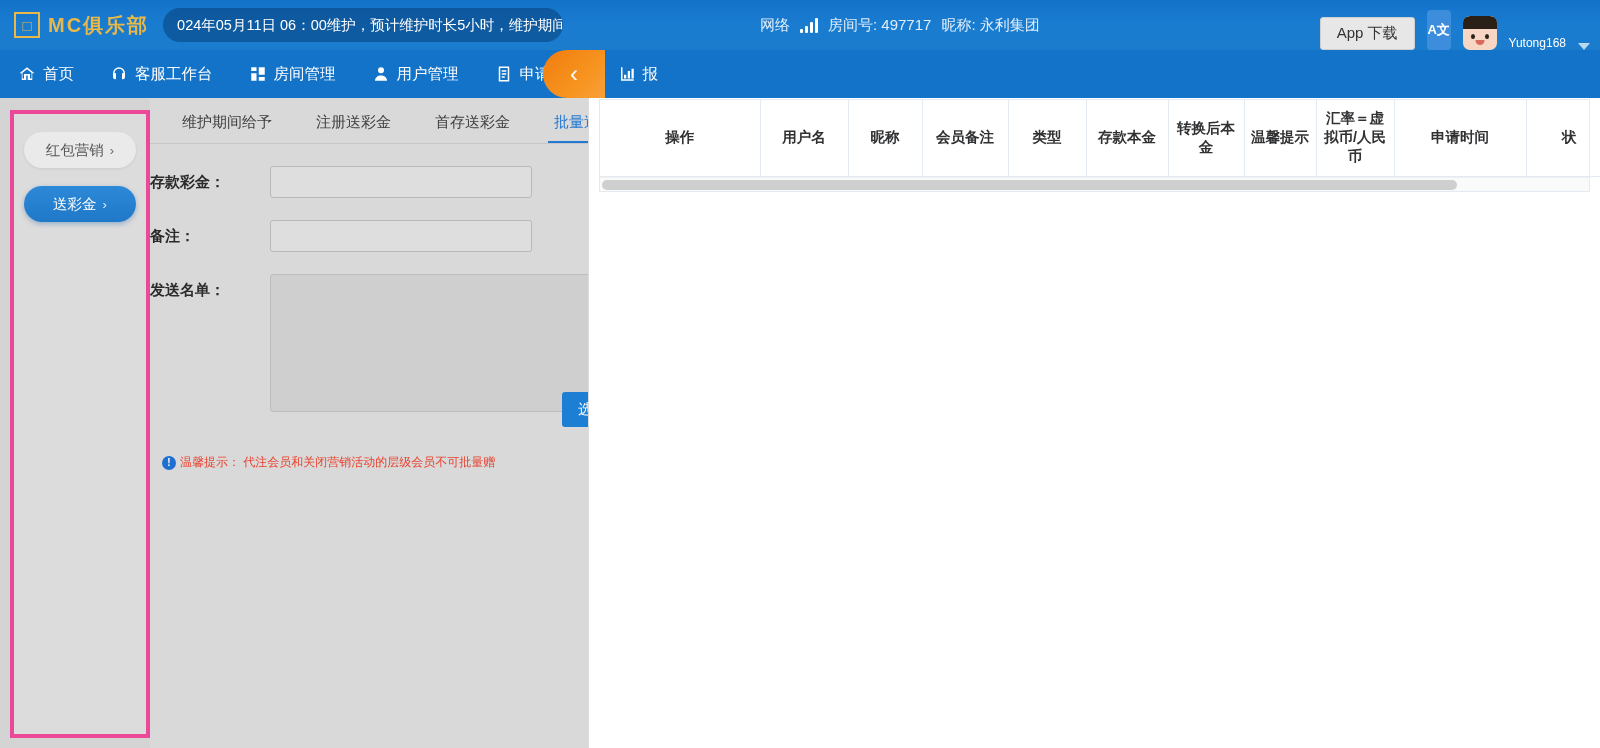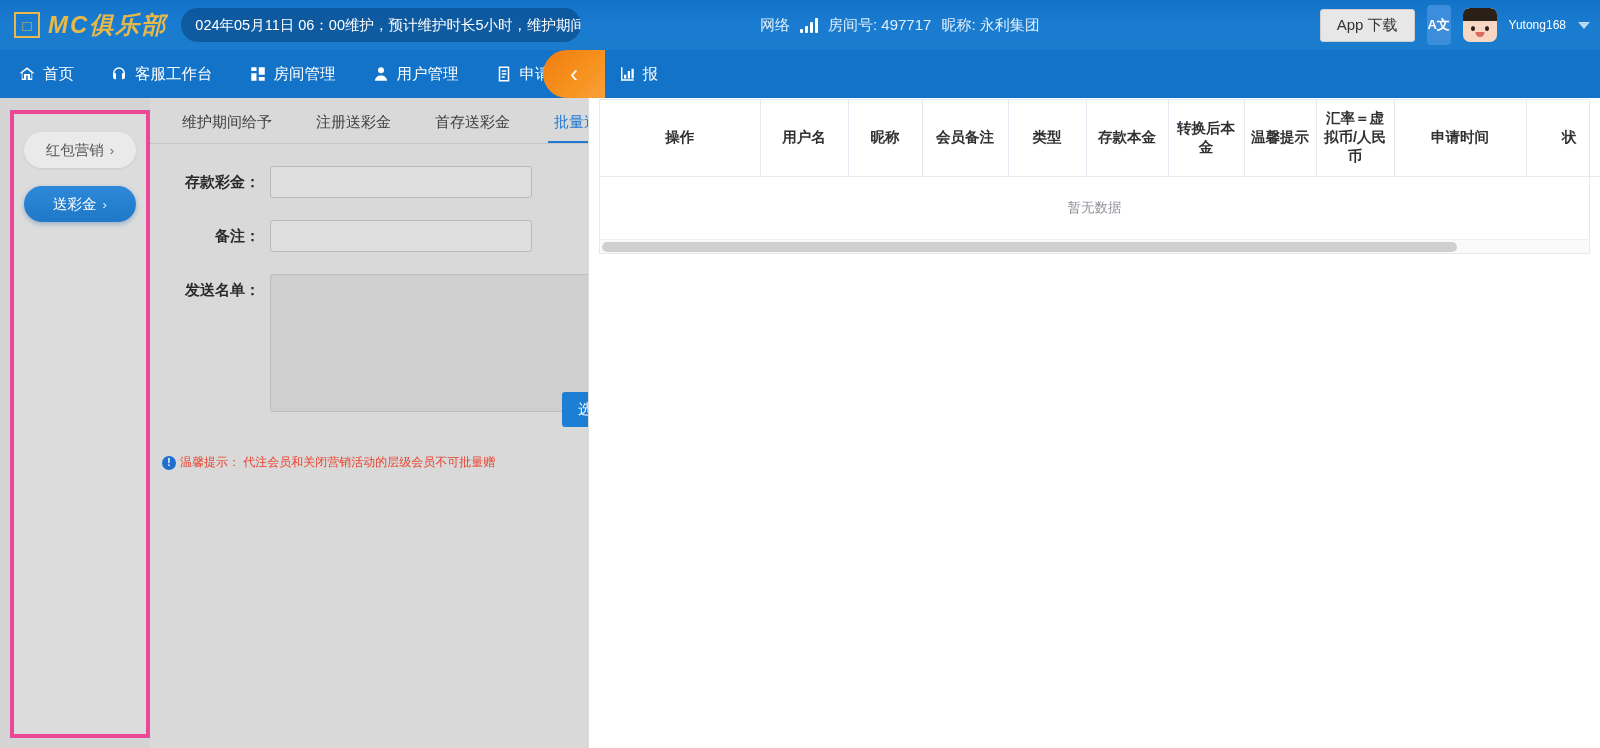--- a/index.html
+++ b/index.html
@@ -49,21 +49,21 @@
     display: flex; align-items: center;
     overflow: hidden;
   }
   .brand { display:flex; align-items:center; margin-left: 14px; flex: 0 0 auto; }
   .brand-logo {
     width: 26px; height: 26px; border: 2px solid #e8b949;
     display:flex; align-items:center; justify-content:center;
     margin-right: 8px;
   }
   .brand-logo span { color: #e8b949; font-size: 15px; font-weight: bold; line-height: 1; }
-  .brand-name { color: #e8b949; font-size: 24px; font-weight: bold; letter-spacing: 2px; white-space: nowrap; font-style: italic; }
+  .brand-name { color: #e8b949; font-size: 20px; font-weight: bold; letter-spacing: 2px; white-space: nowrap; }
 
   .notice {
     margin-left: 14px;
     height: 34px; border-radius: 17px;
     background: rgba(3,52,104,.45);
     display: flex; align-items: center;
     padding: 0 14px;
     max-width: 400px; overflow: hidden;
   }
   .notice-text { color: #fff; font-size: 14.5px; white-space: nowrap; }
@@ -73,21 +73,21 @@
     display: flex; align-items: center; gap: 10px;
     color: #dfeefb; font-size: 15px; white-space: nowrap;
   }
   .signal { display: inline-flex; align-items: flex-end; gap: 2px; height: 16px; }
   .signal i { display:block; width: 3px; background: #fff; border-radius: 1px; }
   .signal i:nth-child(1){height:4px;} .signal i:nth-child(2){height:7px;}
   .signal i:nth-child(3){height:11px;} .signal i:nth-child(4){height:15px;}
 
   .topbar-right {
     position: absolute; right: 10px; top: 0; height: 50px;
-    display:flex; align-items:center; gap: 12px;
+    display:flex; align-items:flex-end; gap: 12px;
   }
   .app-dl {
     background: #e7e7e7; border: 1px solid #cfcfcf; border-radius: 3px;
     padding: 6px 16px; font-size: 15px; color: #333; white-space: nowrap;
   }
   .trans-icon {
     width: 24px; height: 40px; border-radius: 4px;
     background: #3c8ddc; color:#fff; font-size: 13px; font-weight: bold;
     display:flex; align-items:center; justify-content:center;
   }
@@ -166,21 +166,21 @@
   }
   .tab.active { color: #2479d0; }
   .tab.active:after {
     content:""; position:absolute; left: 16px; right: 16px; bottom: -1px;
     height: 2px; background:#2479d0;
   }
 
   .form-area { padding: 22px 0 0 0; position: relative; }
   .form-row { display:flex; align-items: flex-start; margin-bottom: 22px; }
   .form-label {
-    width: 120px; text-align: right; padding-right: 10px;
+    width: 120px; text-align: left; padding-right: 10px;
     font-size: 15px; color: #2b2b2b; font-weight: bold; line-height: 32px;
     white-space: nowrap;
   }
   .input-box {
     width: 262px; height: 32px; background: #dedede;
     border: 1px solid #b9b9b9; border-radius: 3px;
   }
   .textarea-box {
     width: 520px; height: 138px; background: #cfcfcf;
     border: 1px solid #bdbdbd; border-radius: 3px;
@@ -596,21 +596,20 @@
             <th>类型</th>
             <th>存款本金</th>
             <th>转换后本金</th>
             <th>温馨提示</th>
             <th>汇率＝虚拟币/人民币</th>
             <th>申请时间</th>
             <th>状</th>
           </tr>
       </thead>
     </table>
-    <div class="empty-row">暂无数据</div>
     <div class="hscroll">
       <div class="thumb"></div>
     </div>
   </div>
 </div>
 
 <div class="topbar">
   <div class="brand">
     <div class="brand-logo">
         <span>□</span>

